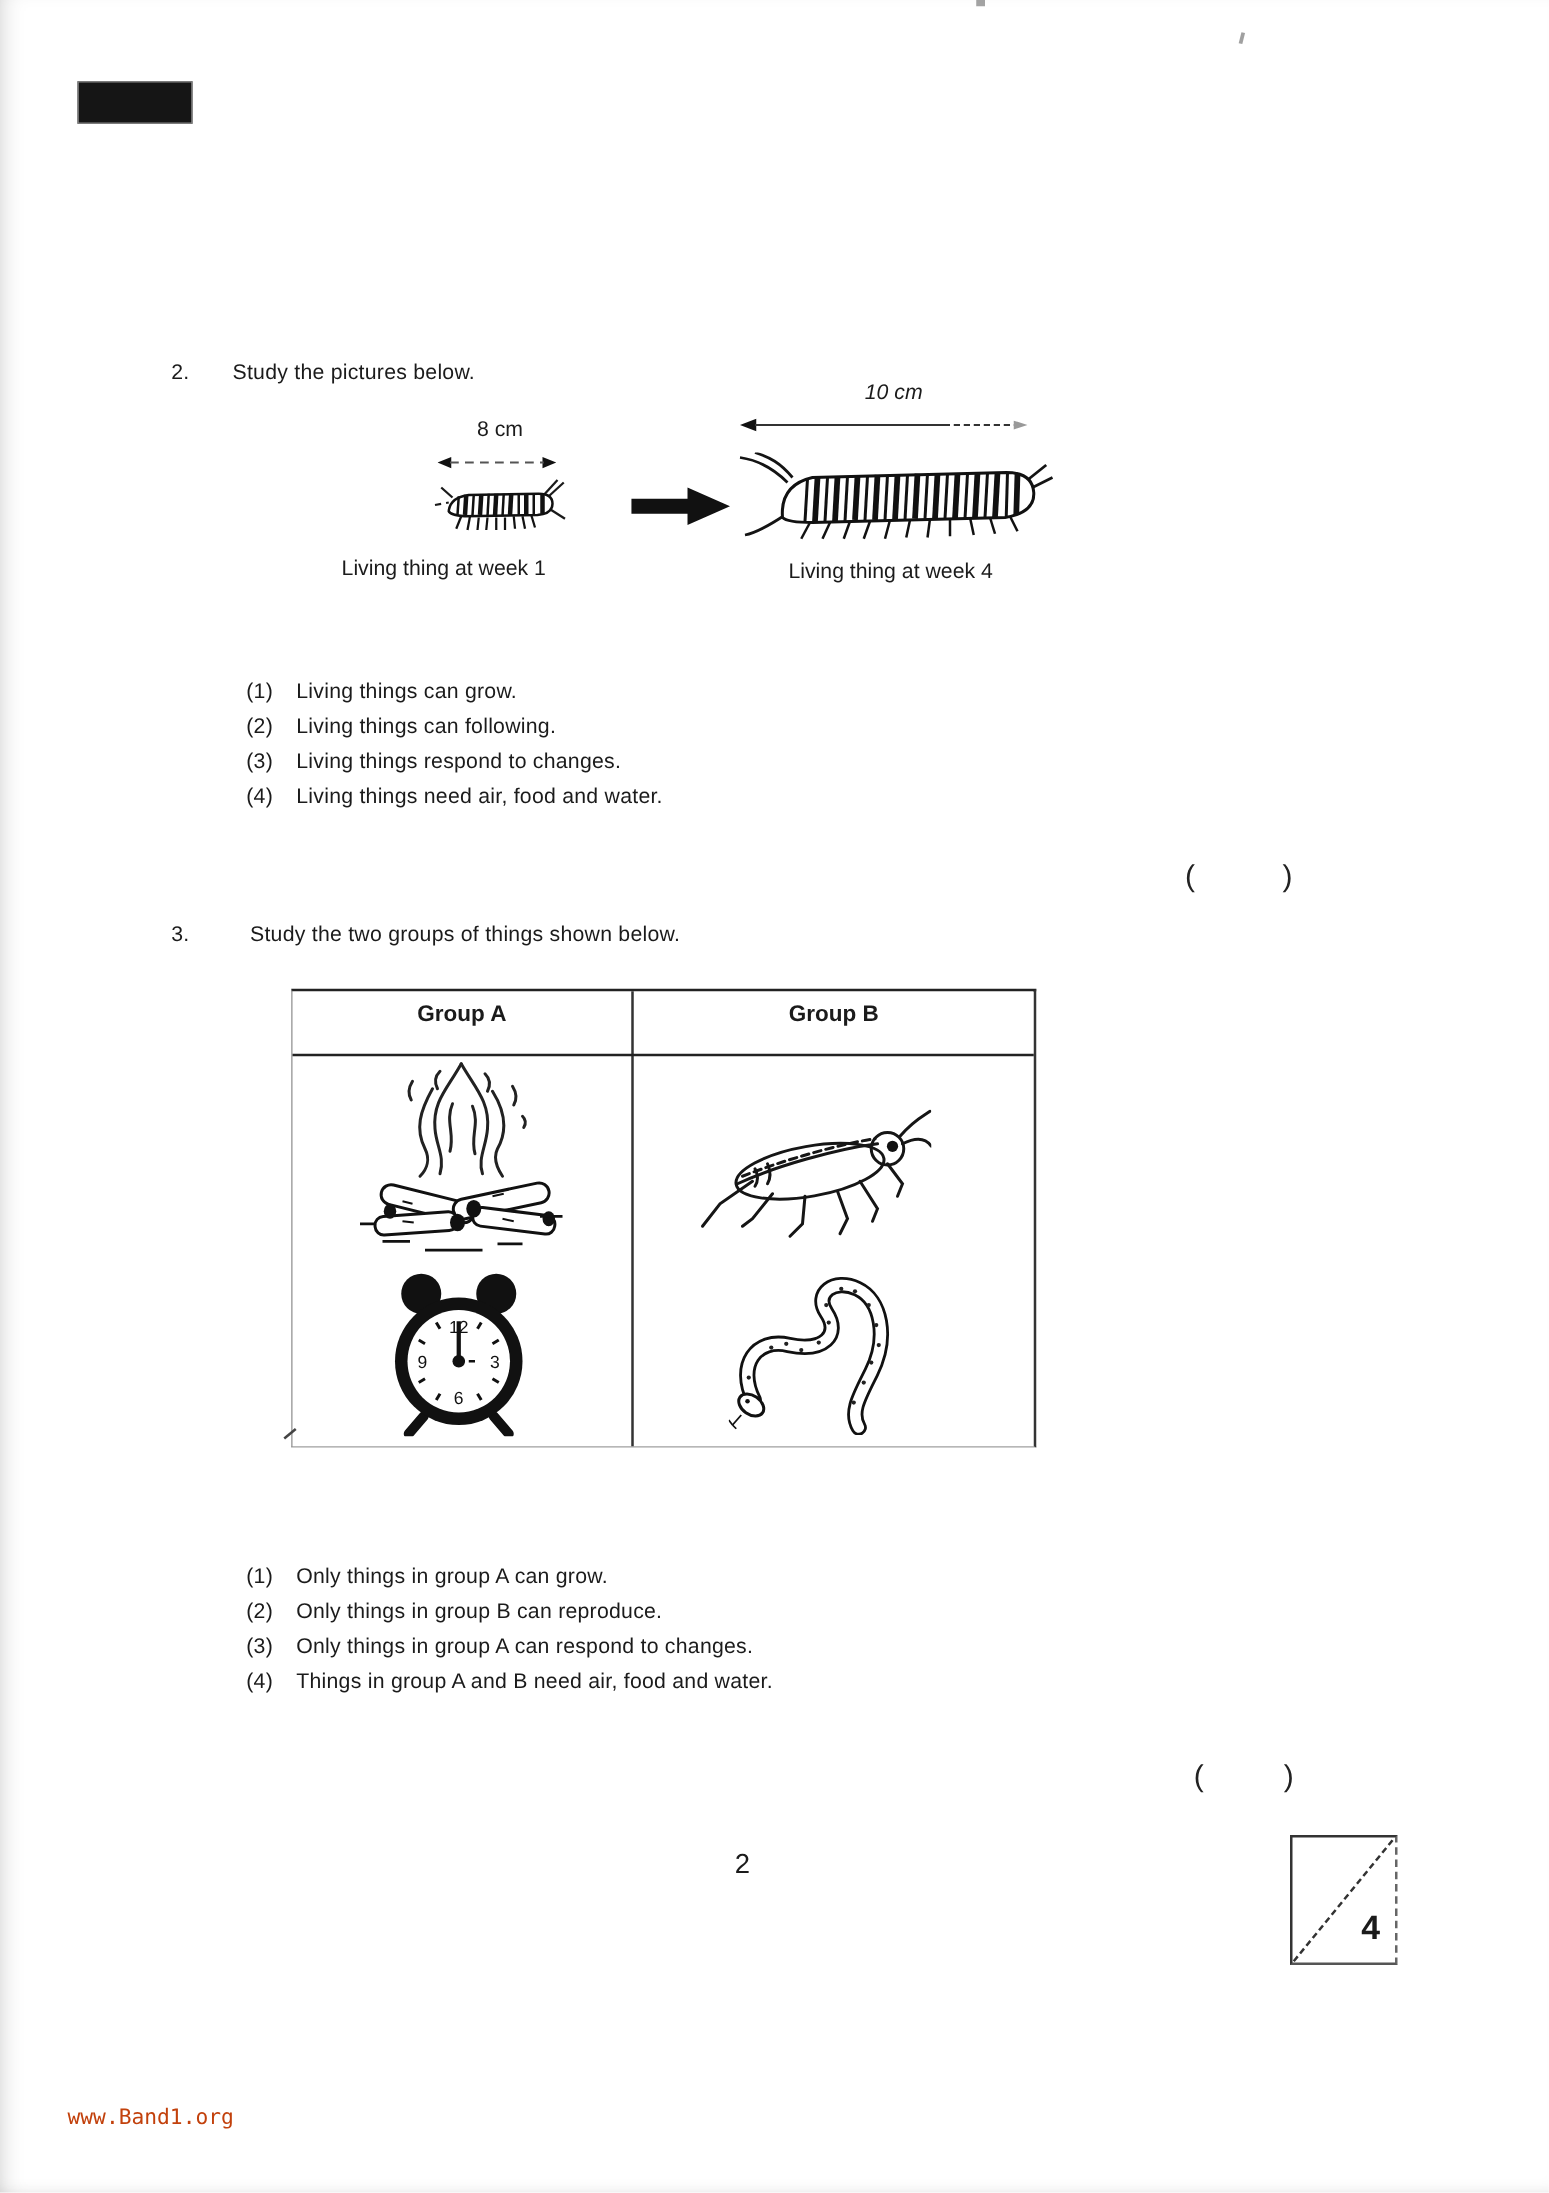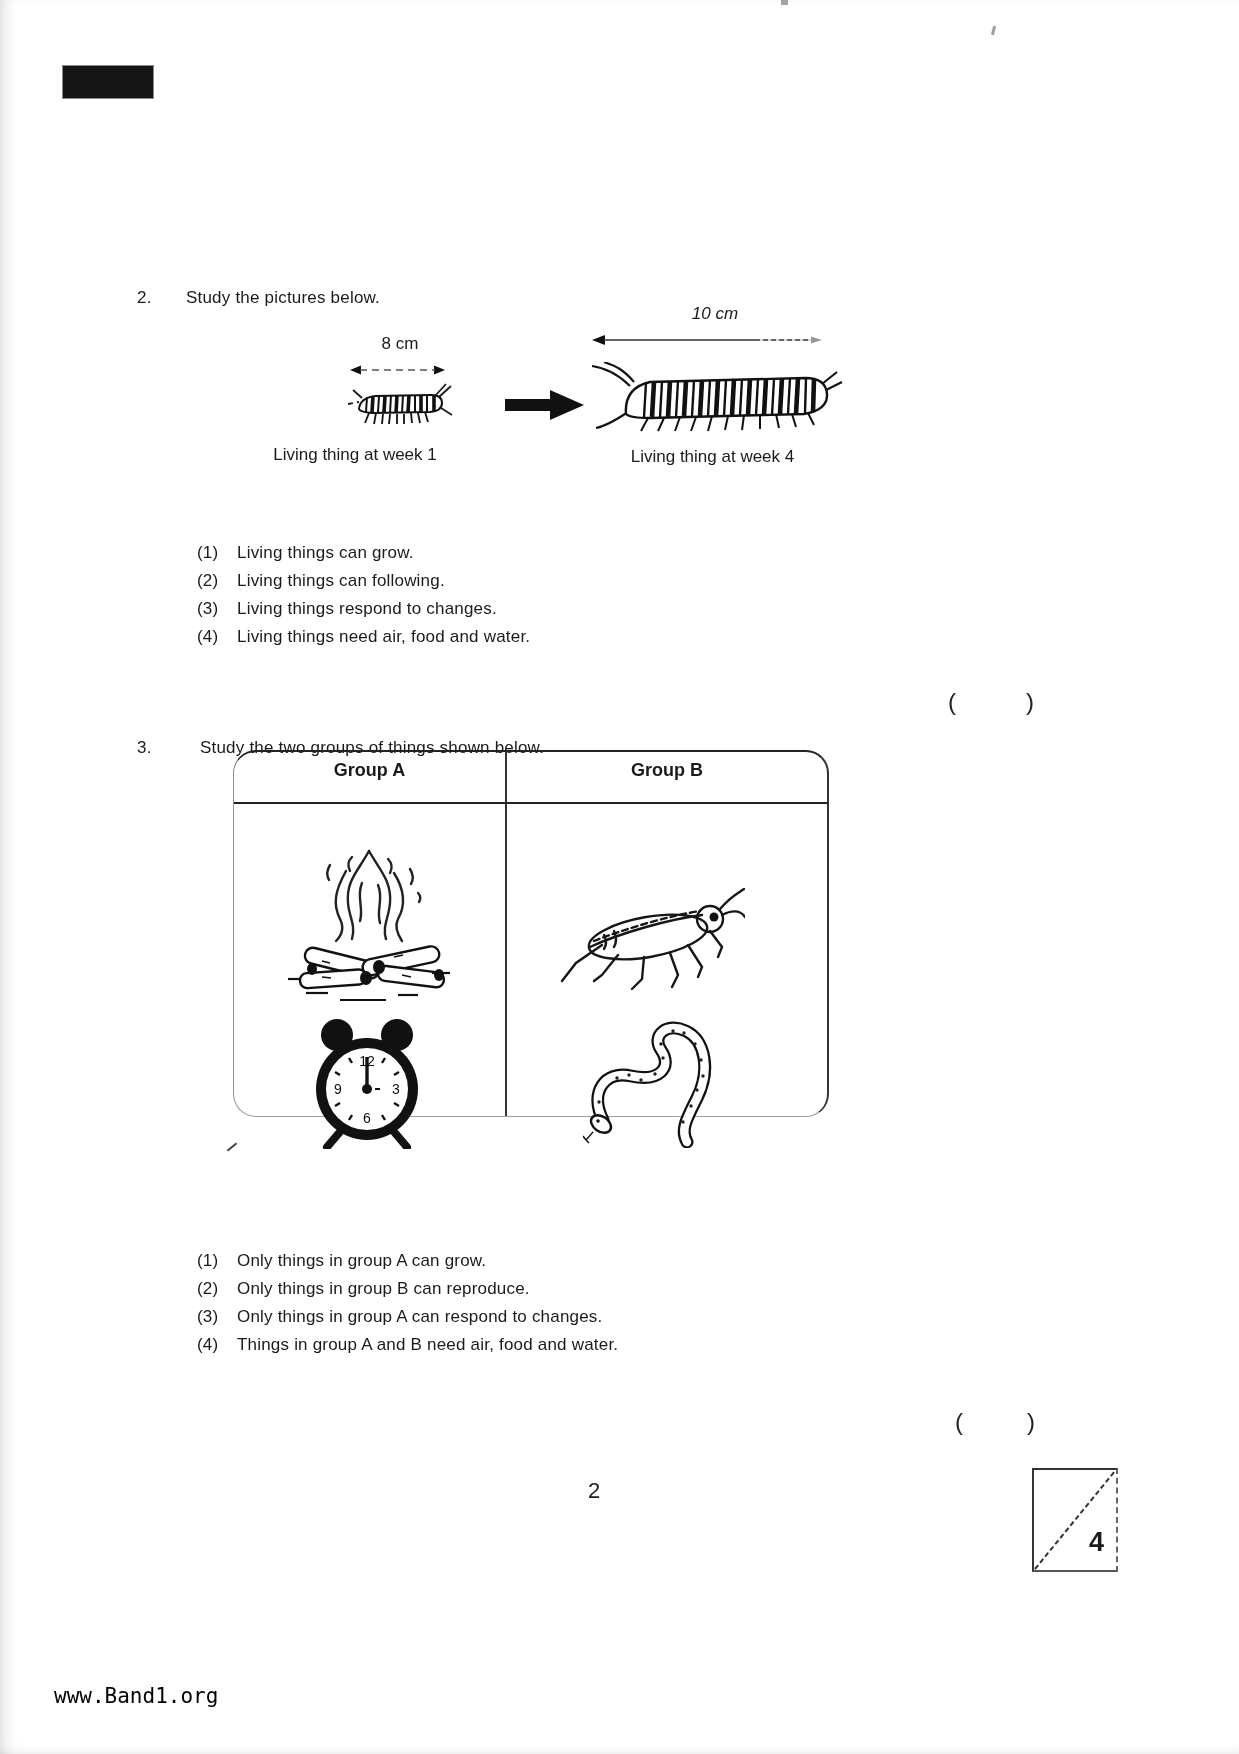--- a/index.html
+++ b/index.html
@@ -168,21 +168,21 @@
   </div>
 
   <div class="abs bracket" style="left:948px;top:688px;width:86px;">
     <span>(</span>
     <span>)</span>
   </div>
 
   <div class="abs txt" style="left:137px;top:738px;">3.</div>
   <div class="abs txt" style="left:200px;top:738px;">Study the two groups of things shown below.</div>
 
-  <div class="abs" style="left:233px;top:750px;width:593px;height:364px;border-top:2px solid #222;border-right:2px solid #333;border-left:1px solid #8f8f8f;border-bottom:1px solid #a0a0a0;border-radius:23px;">
+  <div class="abs" style="left:233px;top:791px;width:593px;height:364px;border-top:2px solid #222;border-right:2px solid #333;border-left:1px solid #8f8f8f;border-bottom:1px solid #a0a0a0;">
     <div class="abs" style="left:271px;top:0;width:2px;height:364px;background:#333;"></div>
     <div class="abs" style="left:0;top:50px;width:593px;height:2px;background:#222;"></div>
     <div class="abs ghead center" style="left:0;top:8px;width:271px;">Group A</div>
     <div class="abs ghead center" style="left:273px;top:8px;width:320px;">Group B</div>
   </div>
 
   <div class="abs" style="left:282px;top:847px;">
     <svg width="175" height="158" viewBox="0 0 175 158">
       <g fill="none" stroke="#222" stroke-width="2.4" stroke-linecap="round">
         <path d="M87 4 C76 24 64 34 66 56 C67 70 74 78 70 92"></path>
@@ -343,15 +343,15 @@
 
   <div class="abs" style="left:1032px;top:1468px;width:82px;height:100px;border-top:2px solid #333;border-left:2px solid #333;border-bottom:2px solid #555;border-right:2px dashed #666;">
     <svg class="abs" width="82" height="100" viewBox="0 0 82 100" style="left:0;top:0;">
       <line x1="1" y1="99" x2="81" y2="1" stroke="#333" stroke-width="2" stroke-dasharray="5 3"></line>
     </svg>
     <span class="abs" style="right:12px;bottom:12px;font-size:27px;font-weight:bold;">4</span>
   </div>
 
   <div class="abs center" style="left:534px;top:1478px;width:120px;font-size:22px;">2</div>
 
-  <div class="abs mono" style="left:54px;top:1684px;font-size:21px;color:#000000;">www.Band1.org</div>
+  <div class="abs mono" style="left:54px;top:1684px;font-size:17px;color:#c2410c;">www.Band1.org</div>
 
 </div>
 
 </body></html>

